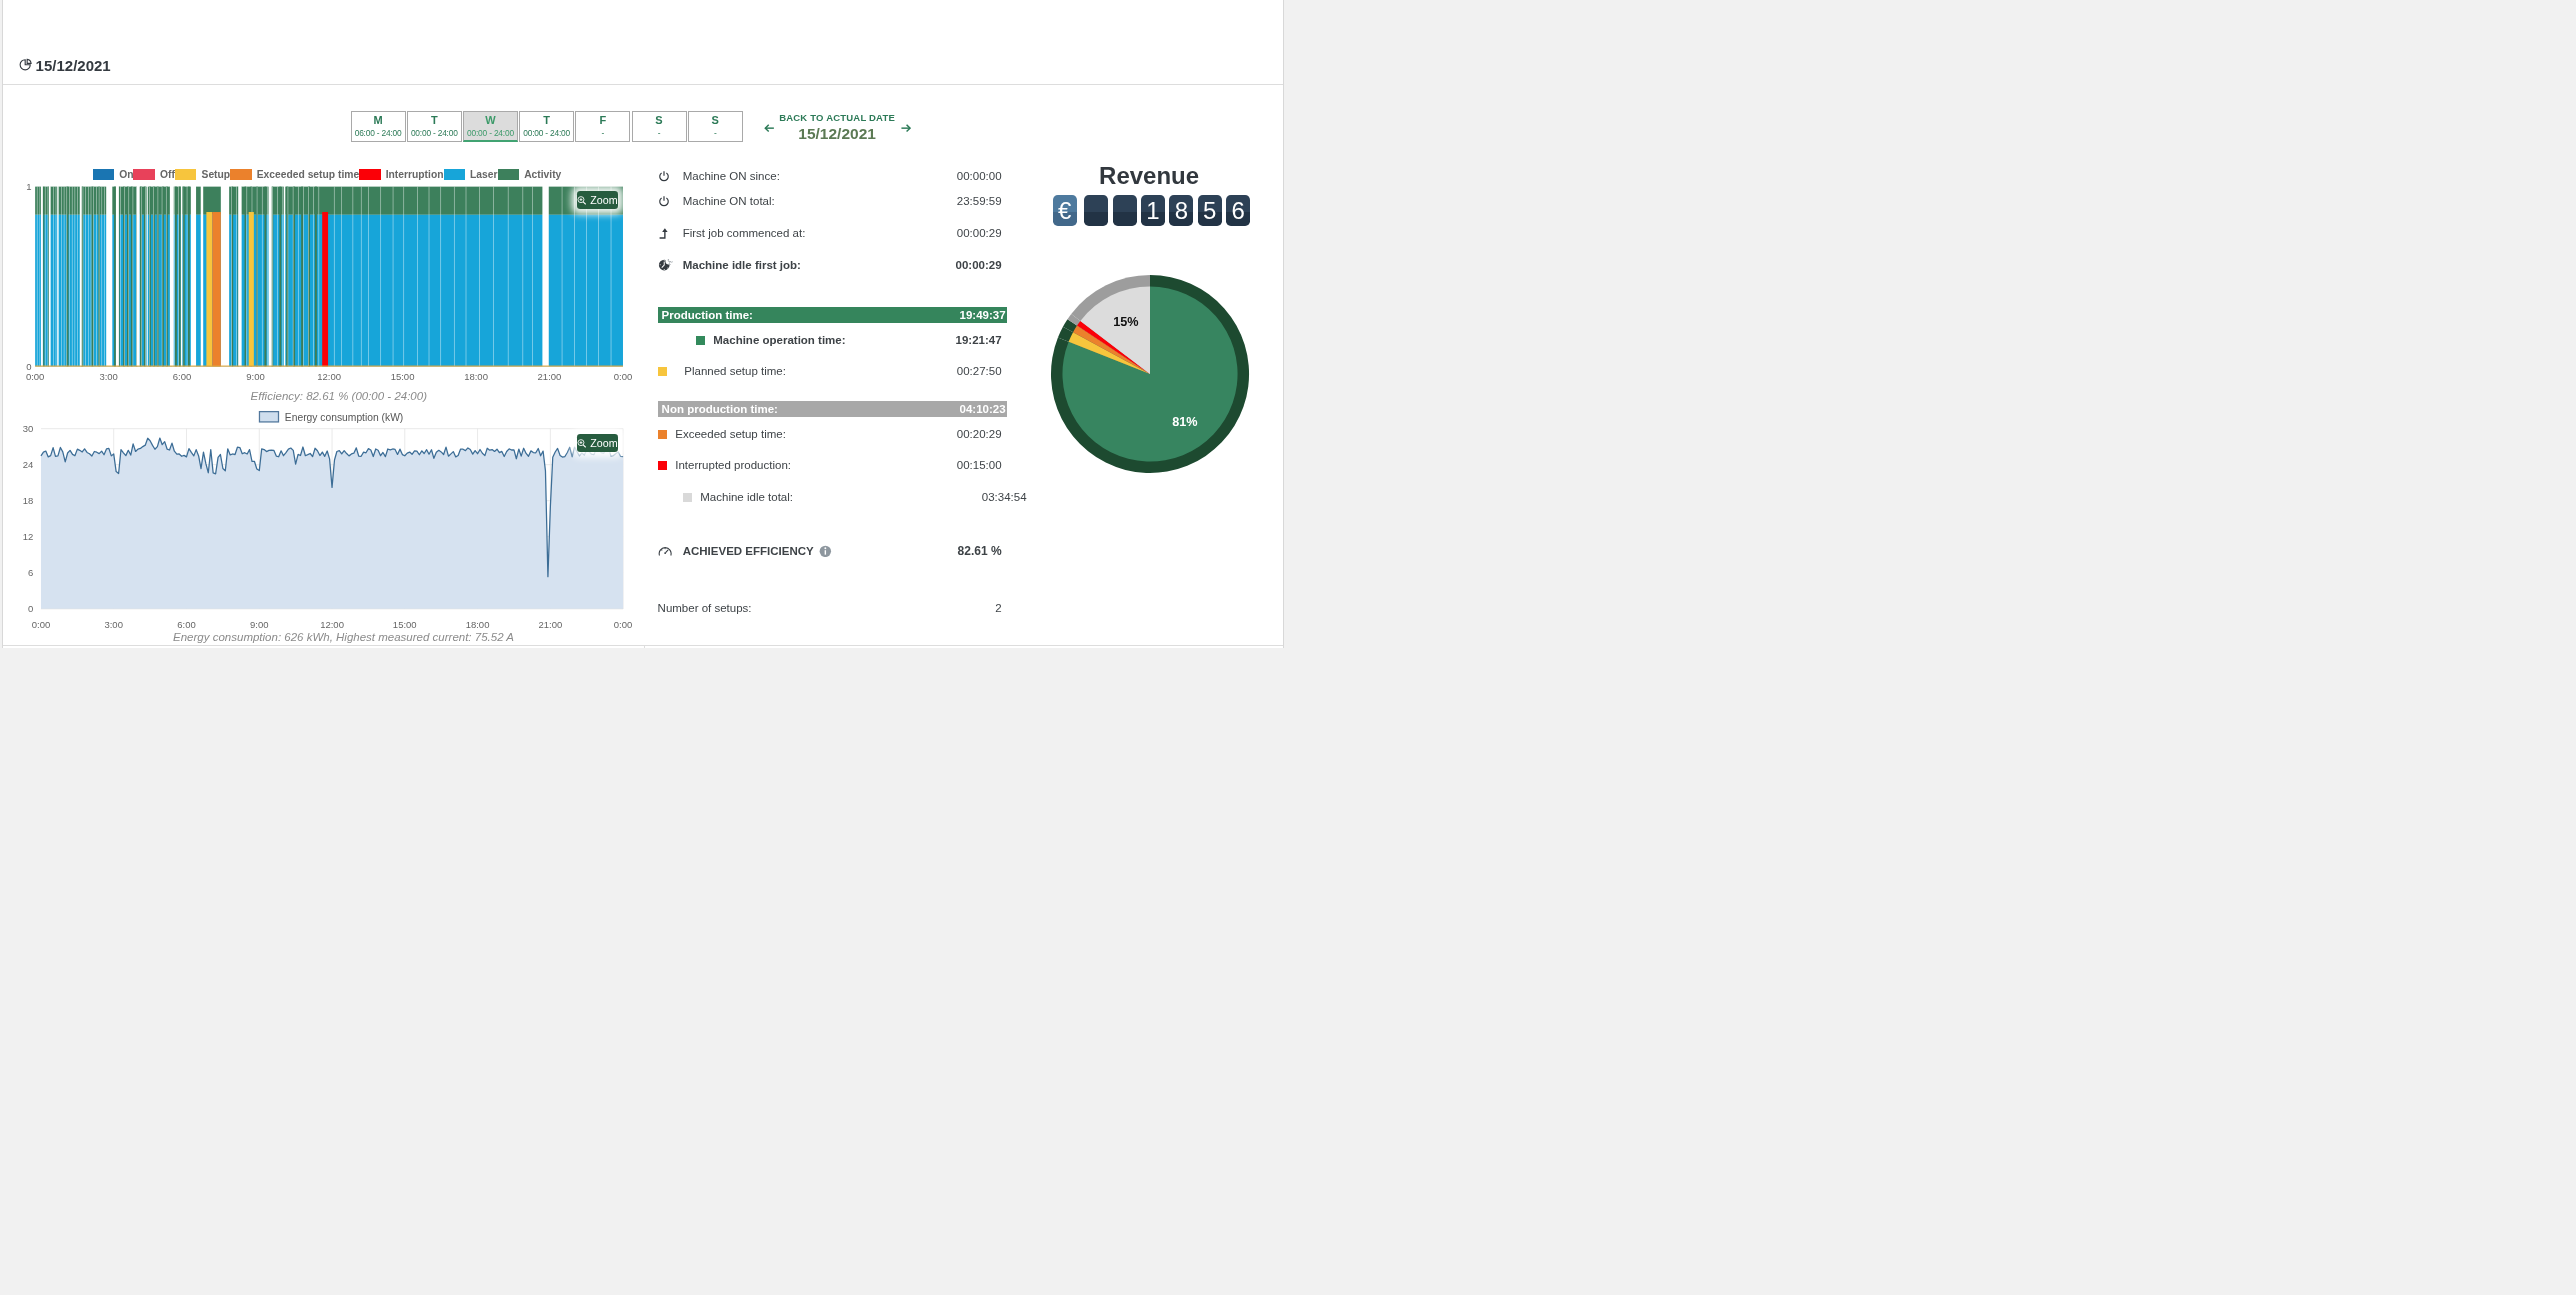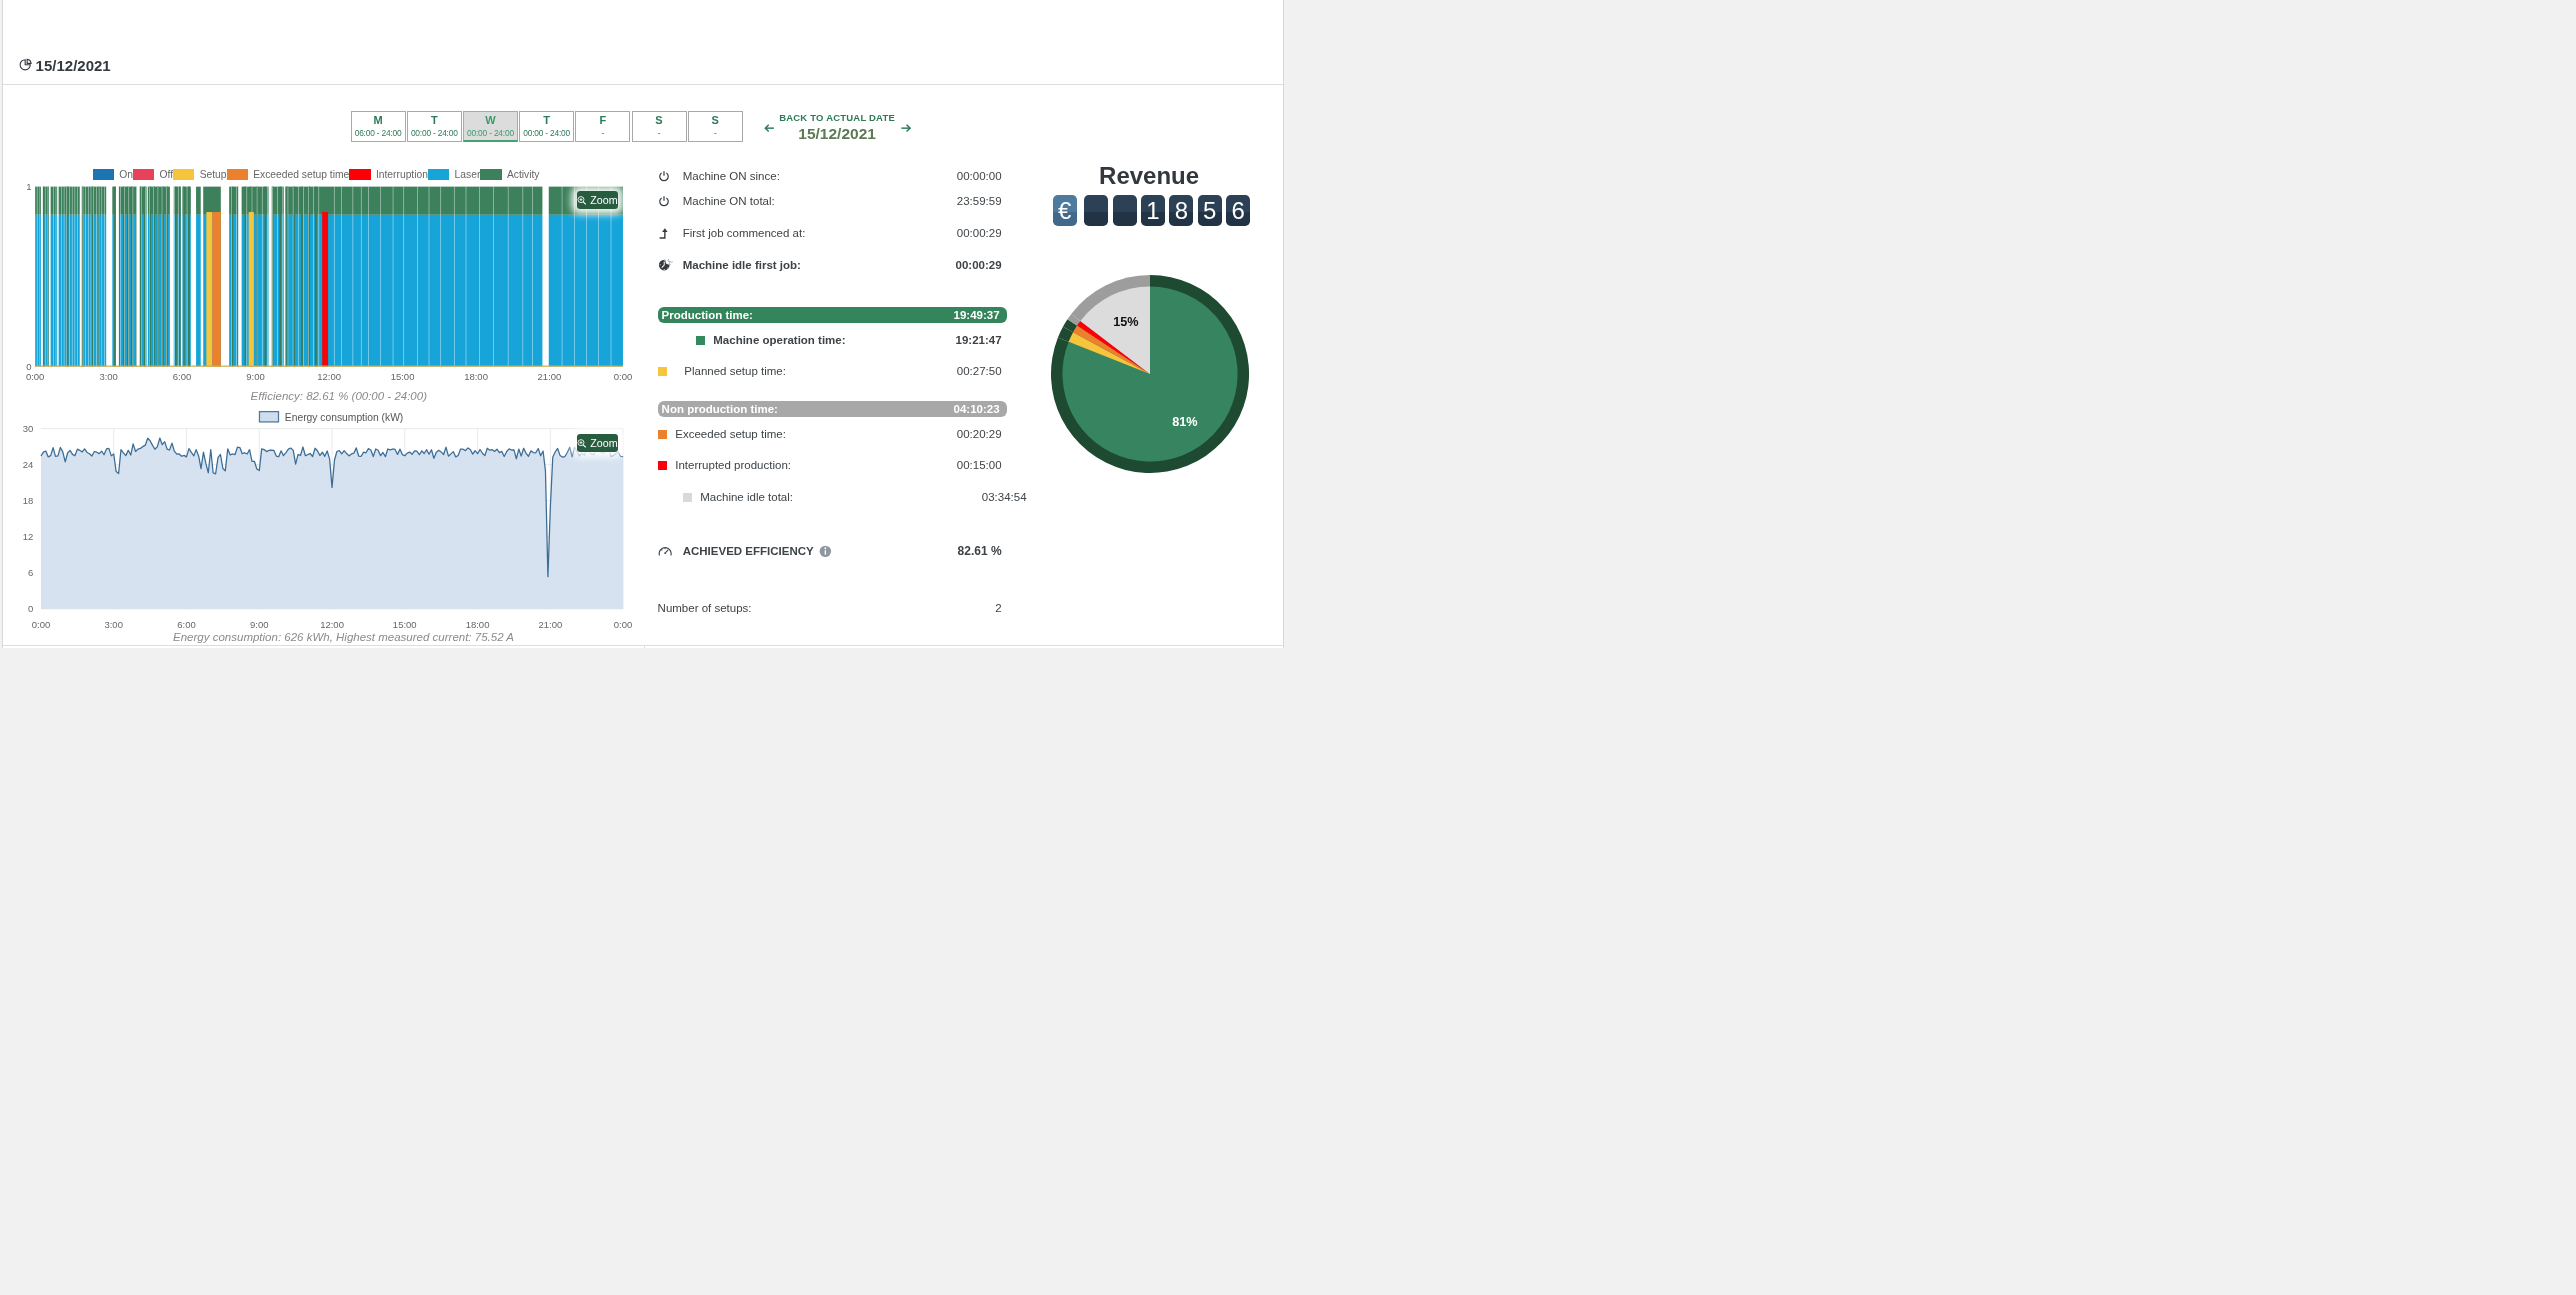--- a/index.html
+++ b/index.html
@@ -12,35 +12,35 @@
 .content { position:absolute; left:0; top:85px; width:100%; height:561px; border-bottom:0.8px solid #ddd; }
 .vline { position:absolute; left:641px; top:646px; width:0.8px; height:2.4px; background:#ddd; }
 .days { position:absolute; left:348px; top:111px; display:flex; }
 .day { width:55px; height:31px; border:0.8px solid #a9a9a9; margin-right:1.2px; text-align:center; background:#fff; }
 .day .dl { font-size:11px; font-weight:bold; color:#2c7a57; margin-top:2px; }
 .day .dt { font-size:8.4px; color:#2c7a57; margin-top:1.6px; white-space:nowrap; letter-spacing:-0.2px; }
 .day.sel { background:#dcdcdc; border-bottom:2.4px solid #41a372; }
 .day.sel .dl, .day.sel .dt { color:#3d9a6a; }
 .backtxt { font-size:9.5px; font-weight:bold; color:#2c7a57; text-align:center; white-space:nowrap; letter-spacing:0.2px; }
 .datetxt { font-size:15.5px; font-weight:bold; color:#5c7a54; text-align:center; }
-.leg1 { position:absolute; left:90px; top:169px; width:467px; display:flex; align-items:center; }
+.leg1 { position:absolute; left:90px; top:169px; width:467px; display:flex; justify-content:space-between; align-items:center;font-weight:bold; }
 .li { display:flex; align-items:center; font-size:10.3px; color:#666; white-space:nowrap; }
 .sw { width:21.4px; height:10.7px; display:inline-block; margin-right:5.2px; }
 .ax { font-size:12px; fill:#666; font-family:"Liberation Sans", sans-serif; }
 .cap { font-size:14.5px; fill:#8b8b8b; font-style:italic; font-family:"Liberation Sans", sans-serif; }
 .lg2 { font-size:13px; fill:#555; font-family:"Liberation Sans", sans-serif; }
 .plab { font-size:16px; font-weight:bold; font-family:"Liberation Sans", sans-serif; }
 .zbtn { width:41px; height:18px; background:#275c3f; border-radius:3.2px; color:#fff; font-size:10.7px;
   display:flex; align-items:center; box-shadow:0 0 7.1px 5.6px rgba(255,255,255,0.9); }
 .row { display:flex; align-items:center; font-size:11.5px; color:#3e4347; }
 .ric { width:18px; display:inline-flex; margin-right:7.1px; }
 .rv { margin-left:auto; }
 .sq { width:9px; height:9px; display:inline-block; margin-right:8.7px; }
 .brow { height:16.3px; display:flex; align-items:center; color:#fff; font-weight:bold; font-size:11.5px;
-  padding:0 7px 0 4px;border-radius:6px; }
+  padding:0 1px 0 4px; }
 .rtitle { position:absolute; left:1043px; top:162px; width:207px; text-align:center;
   font-size:24px; font-weight:bold; color:#32383e; }
 .tiles { position:absolute; left:1050px; top:195px; display:flex; gap:4.4px; }
 .tile { width:24px; height:31px; border-radius:4.8px; color:#fff; font-size:24px;
   display:flex; align-items:center; justify-content:center; }
 .tile.d { background:linear-gradient(#2d4156 55%, #223345 55%); }
 .tile.e { background:linear-gradient(#4e7a9e 55%, #42688a 55%); margin-right:3.2px; }
 </style></head><body>
 <div class="page">
 <div class="hdr2">

